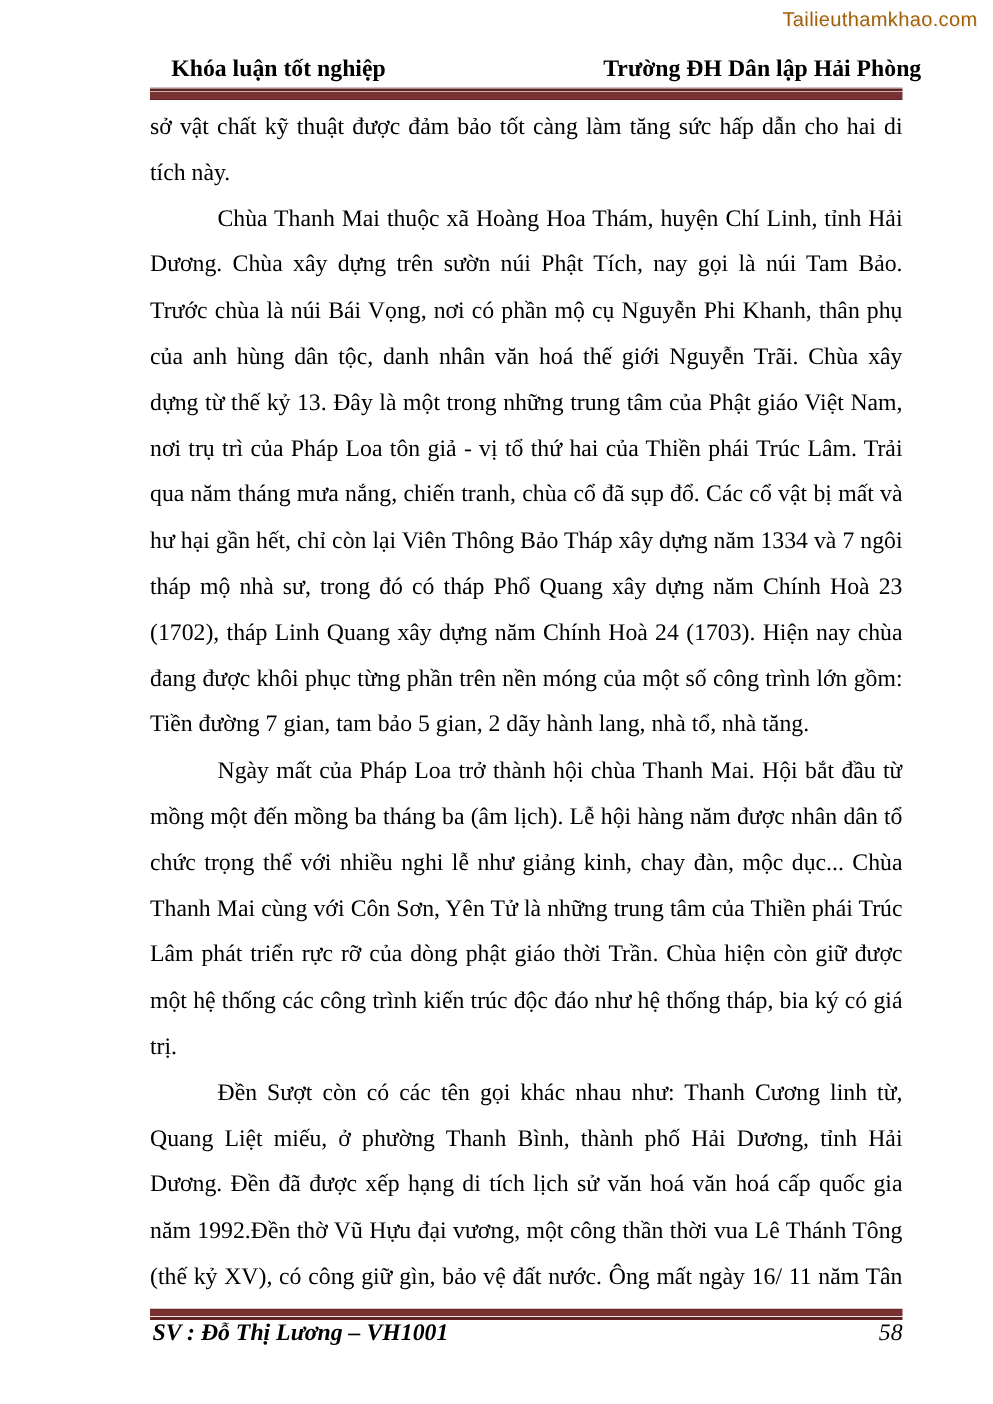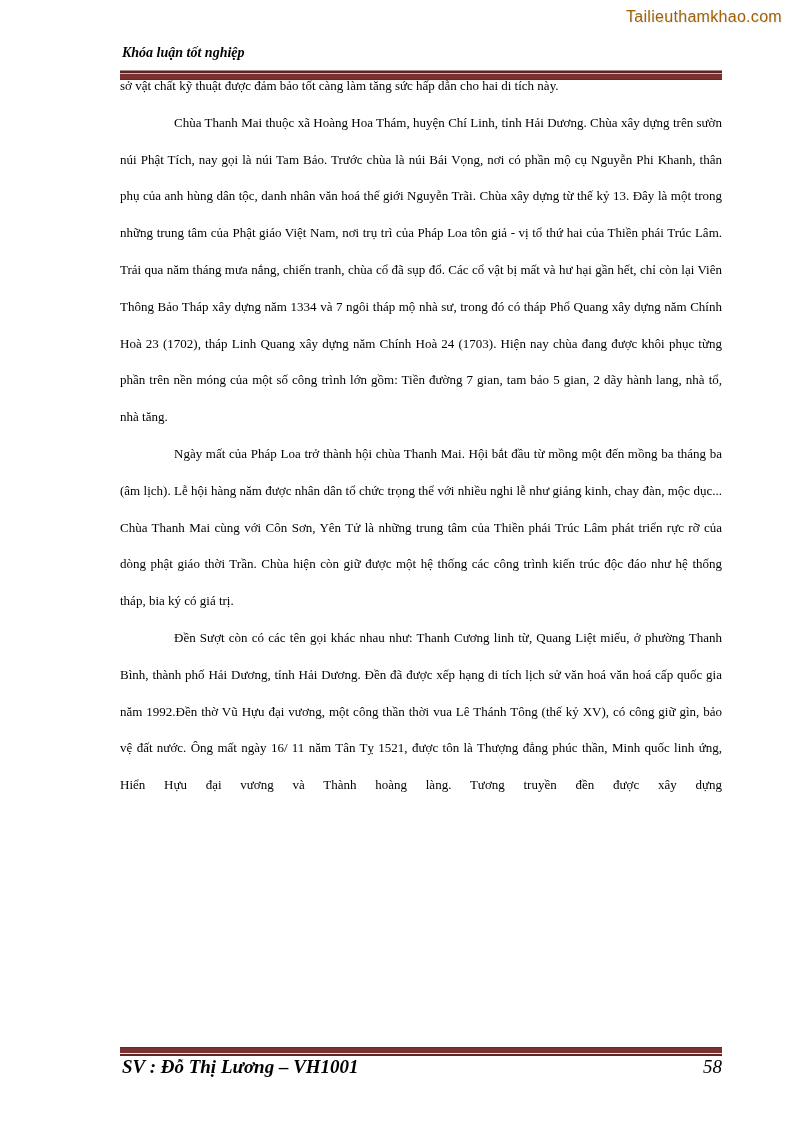--- a/index.html
+++ b/index.html
@@ -13,36 +13,36 @@
   }
   .watermark {
     position:absolute; top:8px; right:12px;
     font-family:"Liberation Sans", sans-serif;
     font-size:16px;
     color:#a16207;
     text-shadow:1px 1px 0 #eeecec;
     letter-spacing:.3px;
   }
   .header {
-    position:absolute; left:122px; top:45px; width:600px;
+    position:absolute; left:137px; top:45px; width:600px;
     display:flex; justify-content:space-between;
-    font-weight:bold; font-style:italic; font-size:14px;
+    font-weight:bold; font-size:19px;
     white-space:nowrap;
   }
   .rule { position:absolute; left:120px; width:602px; }
   .header-rule {
     top:70px; height:10px;
     background:linear-gradient(to bottom,
       #a98888 0 1px, #5d2424 1px 3px, #cdb2b2 3px 4px,
       #7a3131 4px 9px, #632828 9px 10px);
   }
   .doc-body {
-    position:absolute; left:120px; top:68px; width:602px;
+    position:absolute; left:120px; top:84px; width:602px;
     max-height:958px; overflow:hidden;
-    font-size:13px; line-height:36.8px;
+    font-size:19px; line-height:36.8px;
     text-align:justify;
   }
   .doc-body p { text-indent:54px; }
   .doc-body p.no-indent { text-indent:0; }
   .doc-body p.cont { text-align-last:justify; }
   .doc-body .bold { font-weight:normal; }
   .footer-rule {
     top:1047px; height:9px;
     background:linear-gradient(to bottom,
       #6b2929 0 1px, #7a3131 1px 6px, #efe7e7 6px 7px, #5f2525 7px 9px);
@@ -55,20 +55,21 @@
   .footer .author { font-weight:bold; }
   .footer .pagenum { font-weight:normal; }
 </style>
 </head>
 <body>
 
 <div class="watermark">Tailieuthamkhao.com</div>
 
 <div class="header">
   <span>Khóa luận tốt nghiệp</span>
+  <span>Trường ĐH Dân lập Hải Phòng</span>
 </div>
 
 <div class="rule header-rule"></div>
 
 <div class="doc-body" id="doc-body">
     <p class="no-indent"><span>sở vật chất kỹ thuật được đảm bảo tốt càng làm tăng sức hấp dẫn cho hai di tích này.</span></p>
     <p><span class="bold">Chùa Thanh Mai</span><span> thuộc xã Hoàng Hoa Thám, huyện Chí Linh, tỉnh Hải Dương. Chùa xây dựng trên sườn núi Phật Tích, nay gọi là núi Tam Bảo. Trước chùa là núi Bái Vọng, nơi có phần mộ cụ Nguyễn Phi Khanh, thân phụ của anh hùng dân tộc, danh nhân văn hoá thế giới Nguyễn Trãi. Chùa xây dựng từ thế kỷ 13. Đây là một trong những trung tâm của Phật giáo Việt Nam, nơi trụ trì của Pháp Loa tôn giả - vị tổ thứ hai của Thiền phái Trúc Lâm. Trải qua năm tháng mưa nắng, chiến tranh, chùa cổ đã  sụp đổ. Các cổ vật bị  mất và hư hại gần hết, chỉ còn lại Viên Thông Bảo Tháp xây dựng năm 1334 và 7 ngôi tháp mộ nhà sư, trong đó có tháp Phổ Quang xây dựng năm Chính Hoà 23 (1702), tháp Linh Quang xây dựng năm Chính Hoà 24 (1703). Hiện nay chùa đang được khôi phục từng phần trên nền móng của một số công trình lớn gồm: Tiền đường 7 gian, tam bảo 5 gian, 2 dãy hành lang, nhà tổ, nhà tăng.</span></p>
     <p><span>Ngày mất của Pháp Loa trở thành hội chùa Thanh Mai. Hội bắt đầu từ mồng một đến mồng ba tháng ba (âm lịch). Lễ hội hàng năm được nhân dân tổ chức trọng thể với nhiều nghi lễ như giảng kinh, chay đàn, mộc dục... Chùa Thanh Mai cùng với Côn Sơn, Yên Tử là những trung tâm của Thiền phái Trúc Lâm phát triển rực rỡ của dòng phật giáo thời Trần. Chùa hiện còn giữ được một hệ thống các công trình kiến trúc độc đáo như hệ thống tháp, bia ký có giá trị.</span></p>
     <p class="cont"><span>Đền Sượt còn có các tên gọi khác nhau như: Thanh Cương linh từ, Quang Liệt miếu, ở phường Thanh Bình, thành phố Hải Dương, tỉnh Hải Dương. Đền đã được xếp hạng di tích lịch sử văn hoá văn hoá cấp quốc gia năm 1992.Đền thờ Vũ Hựu đại vương, một công thần thời vua Lê Thánh Tông (thế kỷ XV), có công giữ gìn, bảo vệ đất nước. Ông mất ngày 16/ 11 năm Tân Tỵ 1521, được tôn là Thượng đẳng phúc thần, Minh quốc linh ứng, Hiển Hựu đại vương và Thành hoàng làng. Tương truyền đền được xây dựng</span></p>
   </div>

